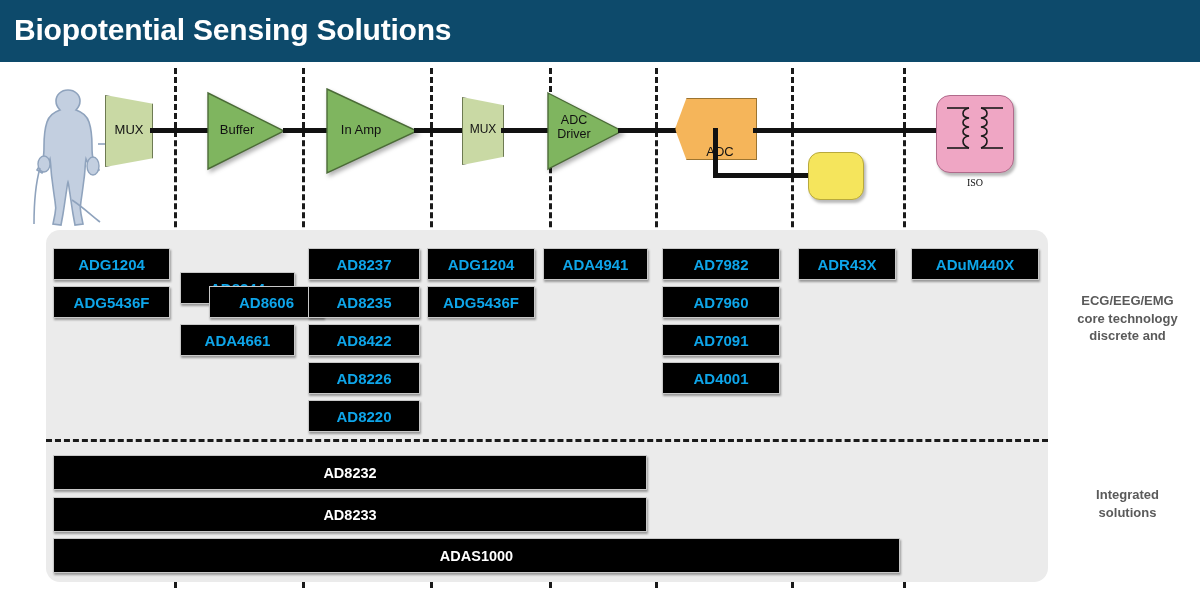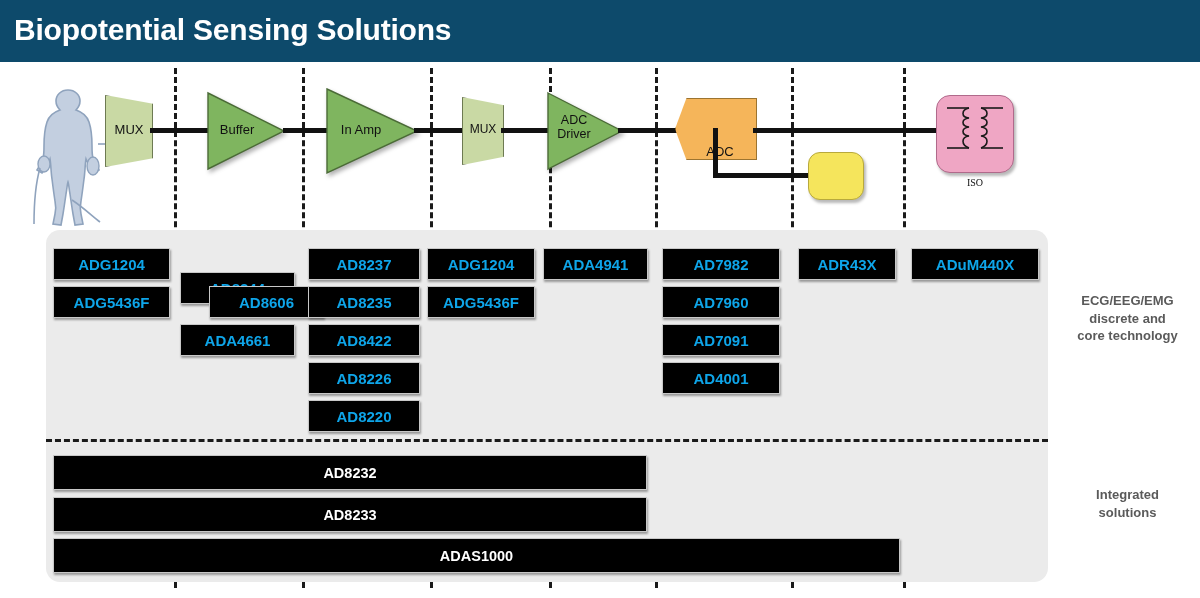--- a/index.html
+++ b/index.html
@@ -179,22 +179,22 @@
   <div class="pbox" style="left:798px;top:248px;width:98px;height:32px;text-align:center;">ADR43X</div>
 
   <div class="pbox" style="left:911px;top:248px;width:128px;height:32px;">ADuM440X</div>
 
   <div class="wbox" style="left:53px;top:455px;width:594px;height:35px;">AD8232</div>
   <div class="wbox" style="left:53px;top:497px;width:594px;height:35px;">AD8233</div>
   <div class="wbox" style="left:53px;top:538px;width:847px;height:35px;">ADAS1000</div>
 
   <div class="caption" style="left:1055px;top:292px;width:145px;">
     <div>ECG/EEG/EMG</div>
+    <div>core technology</div>
     <div>discrete and</div>
-    <div>core technology</div>
   </div>
 
   <div class="caption" style="left:1055px;top:486px;width:145px;">
     <div>Integrated</div>
     <div>solutions</div>
   </div>
 
 </div>
 
 </body></html>

